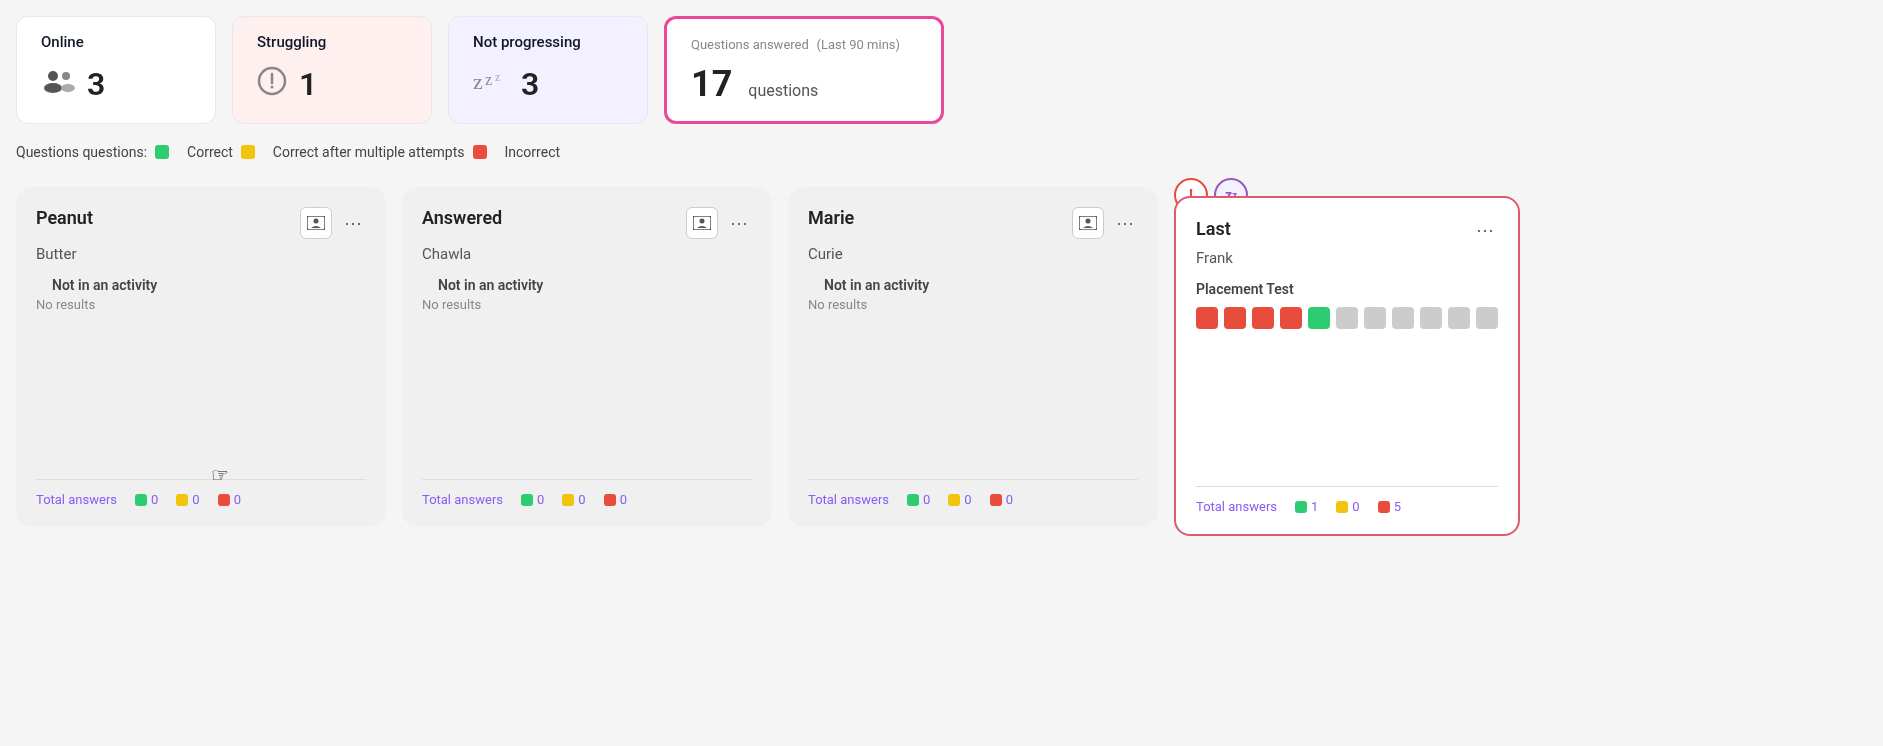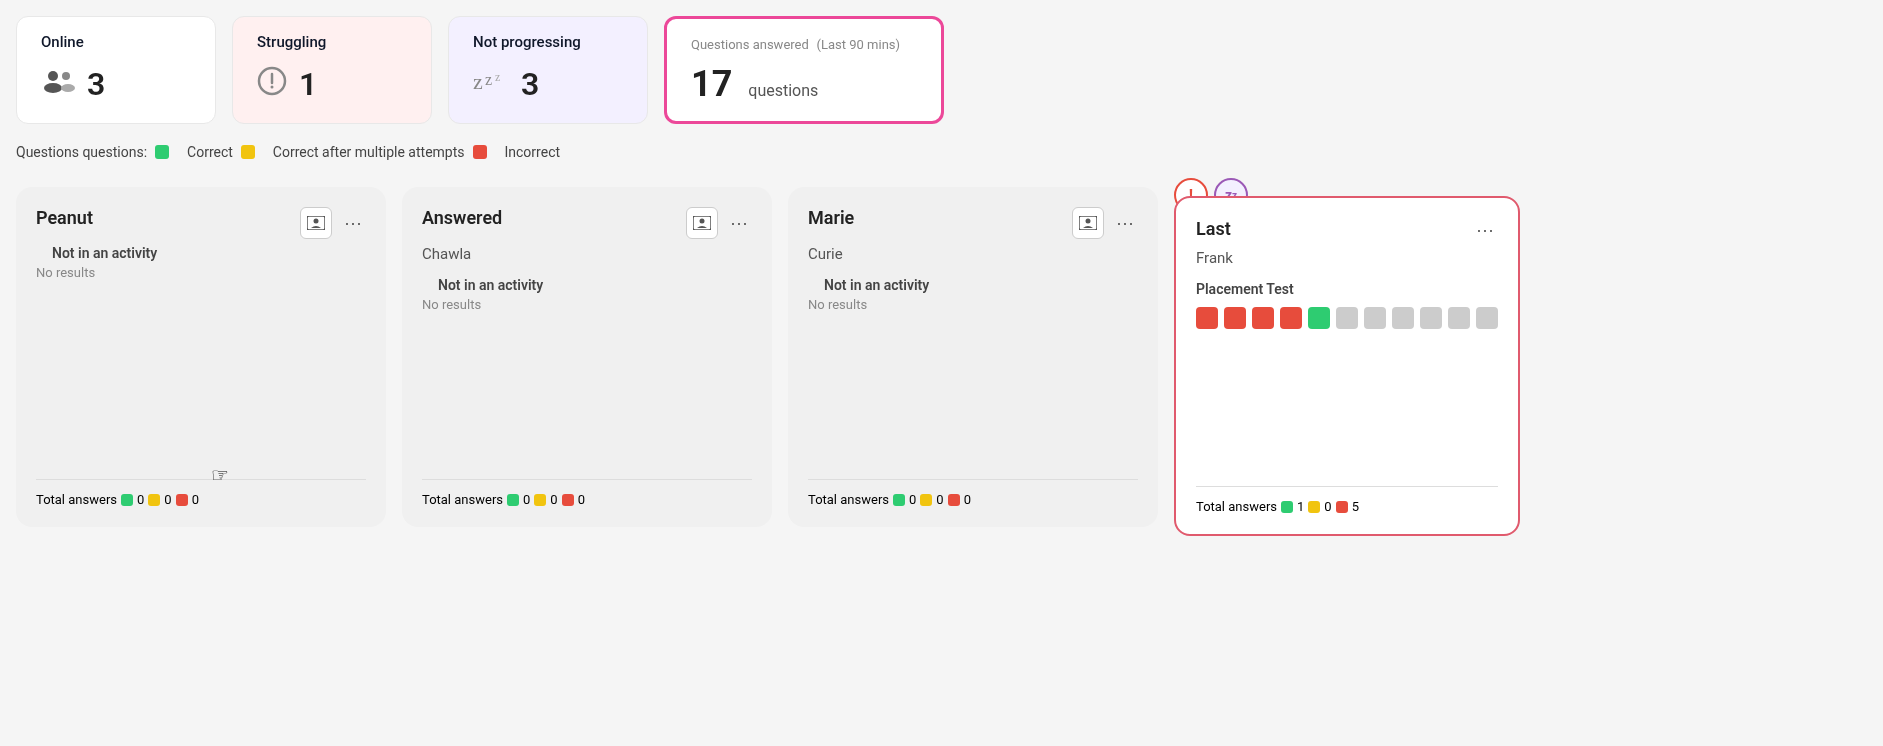--- a/index.html
+++ b/index.html
@@ -236,23 +236,23 @@
     .answer-dot.red { background: #e74c3c; }
     .answer-dot.green { background: #2ecc71; }
     .answer-dot.grey { background: #ccc; }
 
     .card-footer {
       border-top: 1px solid #ddd;
       padding-top: 12px;
       margin-top: 16px;
       display: flex;
       align-items: center;
-      gap: 4px;
+      gap: 18px;
       font-size: 13px;
-      color: #000000;
+      color: #8b5cf6;
     }
 
     .footer-count {
       display: flex;
       align-items: center;
       gap: 4px;
     }
 
     .footer-dot {
       width: 12px;
@@ -400,20 +400,21 @@
           <button class="card-icon-btn">
             <svg width="18" height="14" viewBox="0 0 18 14" fill="none">
                 <rect x="0" y="0" width="18" height="14" rx="2" stroke="#555" stroke-width="1.5" fill="none"></rect>
                 <circle cx="9" cy="5" r="2.5" fill="#555"></circle>
                 <path d="M4 12 Q9 8 14 12" fill="#555"></path>
               </svg>
           </button>
           <button class="card-menu-btn">···</button>
         </div>
       </div>
+      <div class="student-lastname">Butter</div>
       <div class="activity-label">Not in an activity</div>
       <div class="no-results">No results</div>
     </div>
     <div>
       <div class="card-footer">
         <span>Total answers</span>
         <span class="footer-count">
           <span class="footer-dot green"></span>
           <span>0</span>
         </span>

